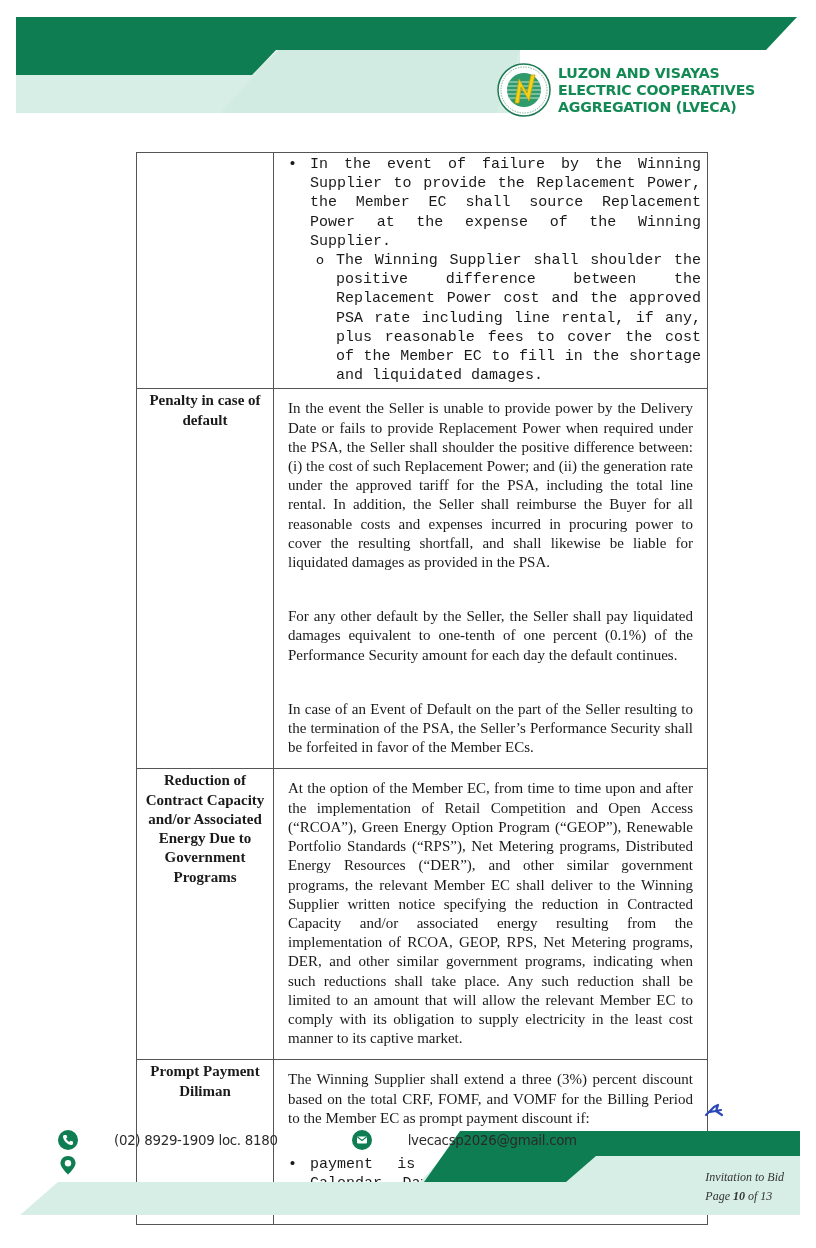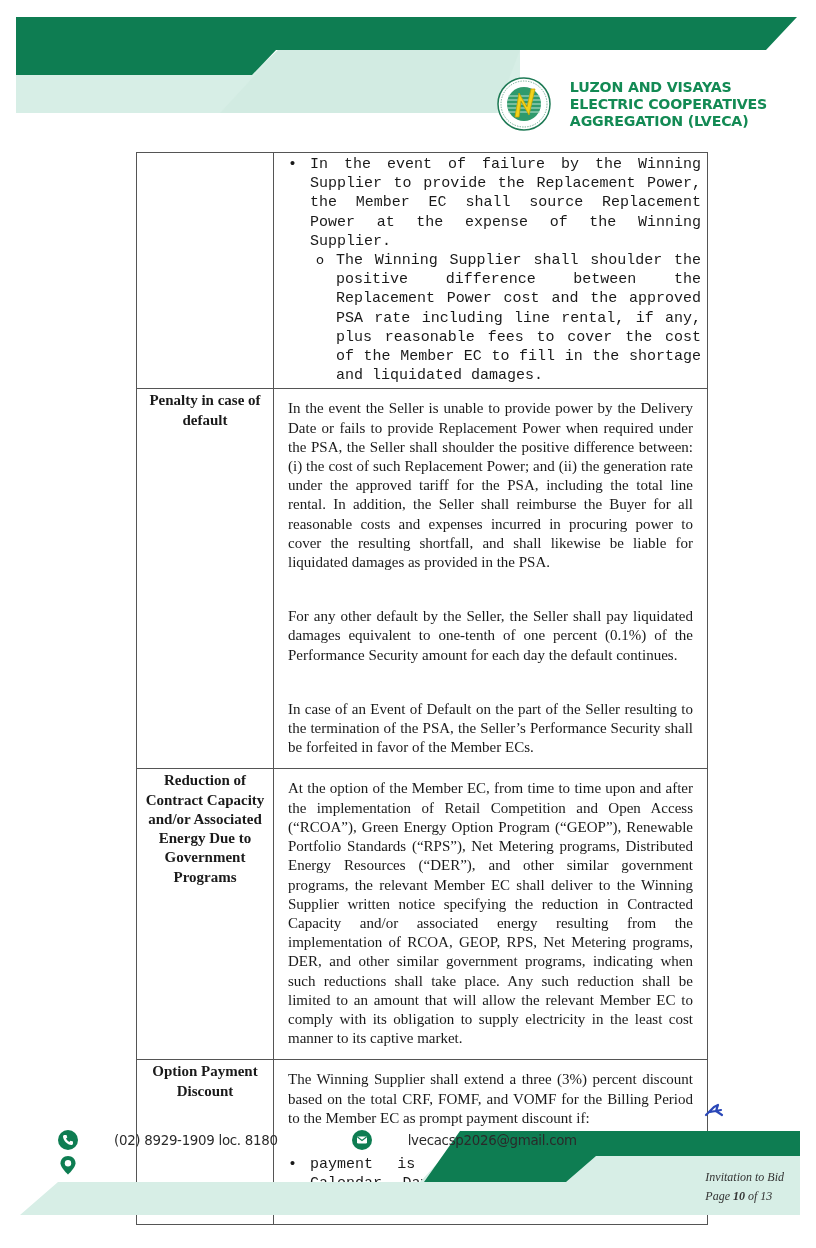--- a/index.html
+++ b/index.html
@@ -7,22 +7,22 @@
     width: 816px; height: 1248px; position: relative; overflow: hidden;
     background: #ffffff;
     font-family: "Liberation Serif", "DejaVu Serif", serif;
     color: #1a1a1a;
   }
   .hdr-svg, .ftr-svg { position: absolute; left: 0; }
   .hdr-svg { top: 0; }
   .ftr-svg { top: 1120px; }
 
   .logo-wrap {
-    position: absolute; left: 497px; top: 74px; width: 270px; height: 60px;
-    display: flex; align-items: center; justify-content: space-between;
+    position: absolute; left: 497px; top: 60px; width: 270px; height: 60px;
+    display: flex; align-items: center;
   }
   .logo-seal { width: 54px; height: 54px; flex: none; }
   .org-name {
     margin-left: 7px;
     font-family: "DejaVu Sans", "Liberation Sans", sans-serif;
     font-weight: bold; color: #138a54;
     font-size: 14.2px; line-height: 17px; letter-spacing: -0.2px;
   }
   .org-name div { white-space: nowrap; }
 
@@ -130,21 +130,21 @@
       <p class="p">In case of an Event of Default on the part of the Seller resulting to the termination of the PSA, the Seller’s Performance Security shall be forfeited in favor of the Member ECs.</p>
     </td>
   </tr>
   <tr>
     <td class="lbl">Reduction of Contract Capacity and/or Associated Energy Due to Government Programs</td>
     <td class="val">
       <p class="p">At the option of the Member EC, from time to time upon and after the implementation of Retail Competition and Open Access (“RCOA”), Green Energy Option Program (“GEOP”), Renewable Portfolio Standards (“RPS”), Net Metering programs, Distributed Energy Resources (“DER”), and other similar government programs, the relevant Member EC shall deliver to the Winning Supplier written notice specifying the reduction in Contracted Capacity and/or associated energy resulting from the implementation of RCOA, GEOP, RPS, Net Metering programs, DER, and other similar government programs, indicating when such reductions shall take place. Any such reduction shall be limited to an amount that will allow the relevant Member EC to comply with its obligation to supply electricity in the least cost manner to its captive market.</p>
     </td>
   </tr>
   <tr>
-    <td class="lbl">Option Payment Discount</td>
+    <td class="lbl">Prompt Payment Diliman</td>
     <td class="val">
       <p class="p">The Winning Supplier shall extend a three (3%) percent discount based on the total CRF, FOMF, and VOMF for the Billing Period to the Member EC as prompt payment discount if:</p>
       <div class="gap"></div>
       <ul class="b1">
         <li>payment is made within fifteen (16) Calendar Days from receipt of Winning Supplier’s billing; and</li>
       </ul>
       <div style="height:8px"></div>
     </td>
   </tr>
 </tbody>

